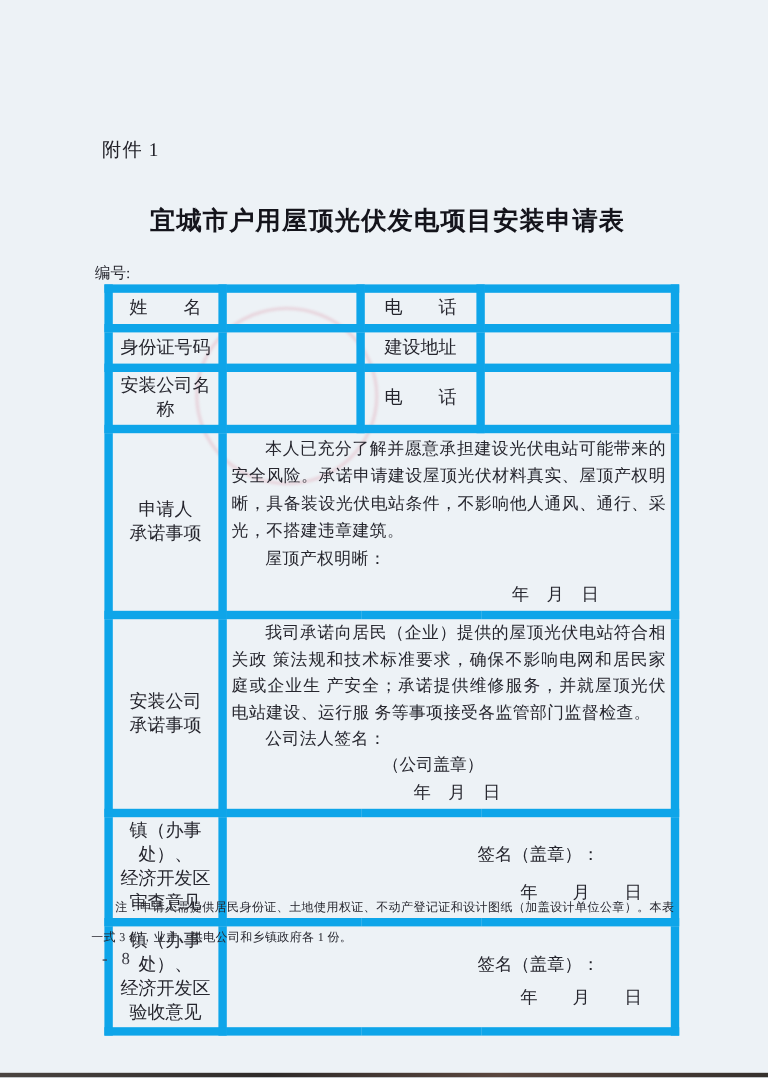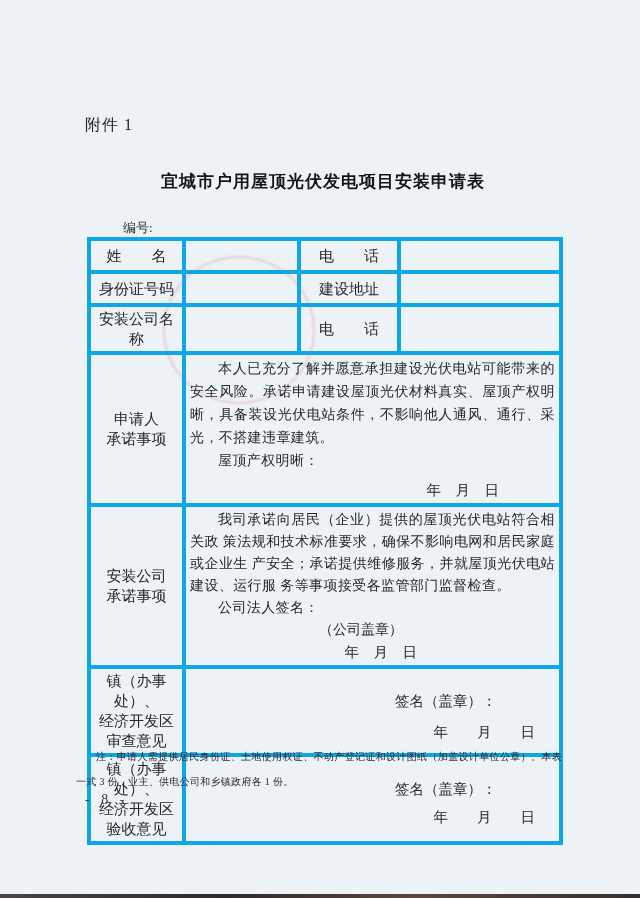--- a/index.html
+++ b/index.html
@@ -23,46 +23,45 @@
     font-size: 16px;
     letter-spacing: 1px;
     color: #222229;
   }
 
   .doc-title {
     position: absolute;
     left: 87px; top: 170px;
     width: 472px;
     text-align: center;
-    font-size: 17px;
+    font-size: 21px;
     font-weight: 700;
     letter-spacing: 1px;
     color: #14141b;
     font-family: "Liberation Sans", "DejaVu Sans", sans-serif;
   }
 
   .serial {
     position: absolute;
     left: 79px; top: 219px;
     font-size: 13px;
     color: #2a2a32;
-    margin-left: 44px;
   }
 
   table.app-table {
     position: absolute;
     left: 87px; top: 237px;
     width: 472px;
     border-collapse: collapse;
     table-layout: fixed;
     font-size: 15px;
     color: #26262e;
   }
   table.app-table td {
-    border: 4px solid #0ea5e9;
+    border: 7px solid #0ea5e9;
     vertical-align: middle;
     padding: 2px 4px;
     font-family: Liberation Serif, serif;
   }
   td.lbl {
     text-align: center;
     white-space: pre-line;
     line-height: 20px;
   }
   td.val { }

